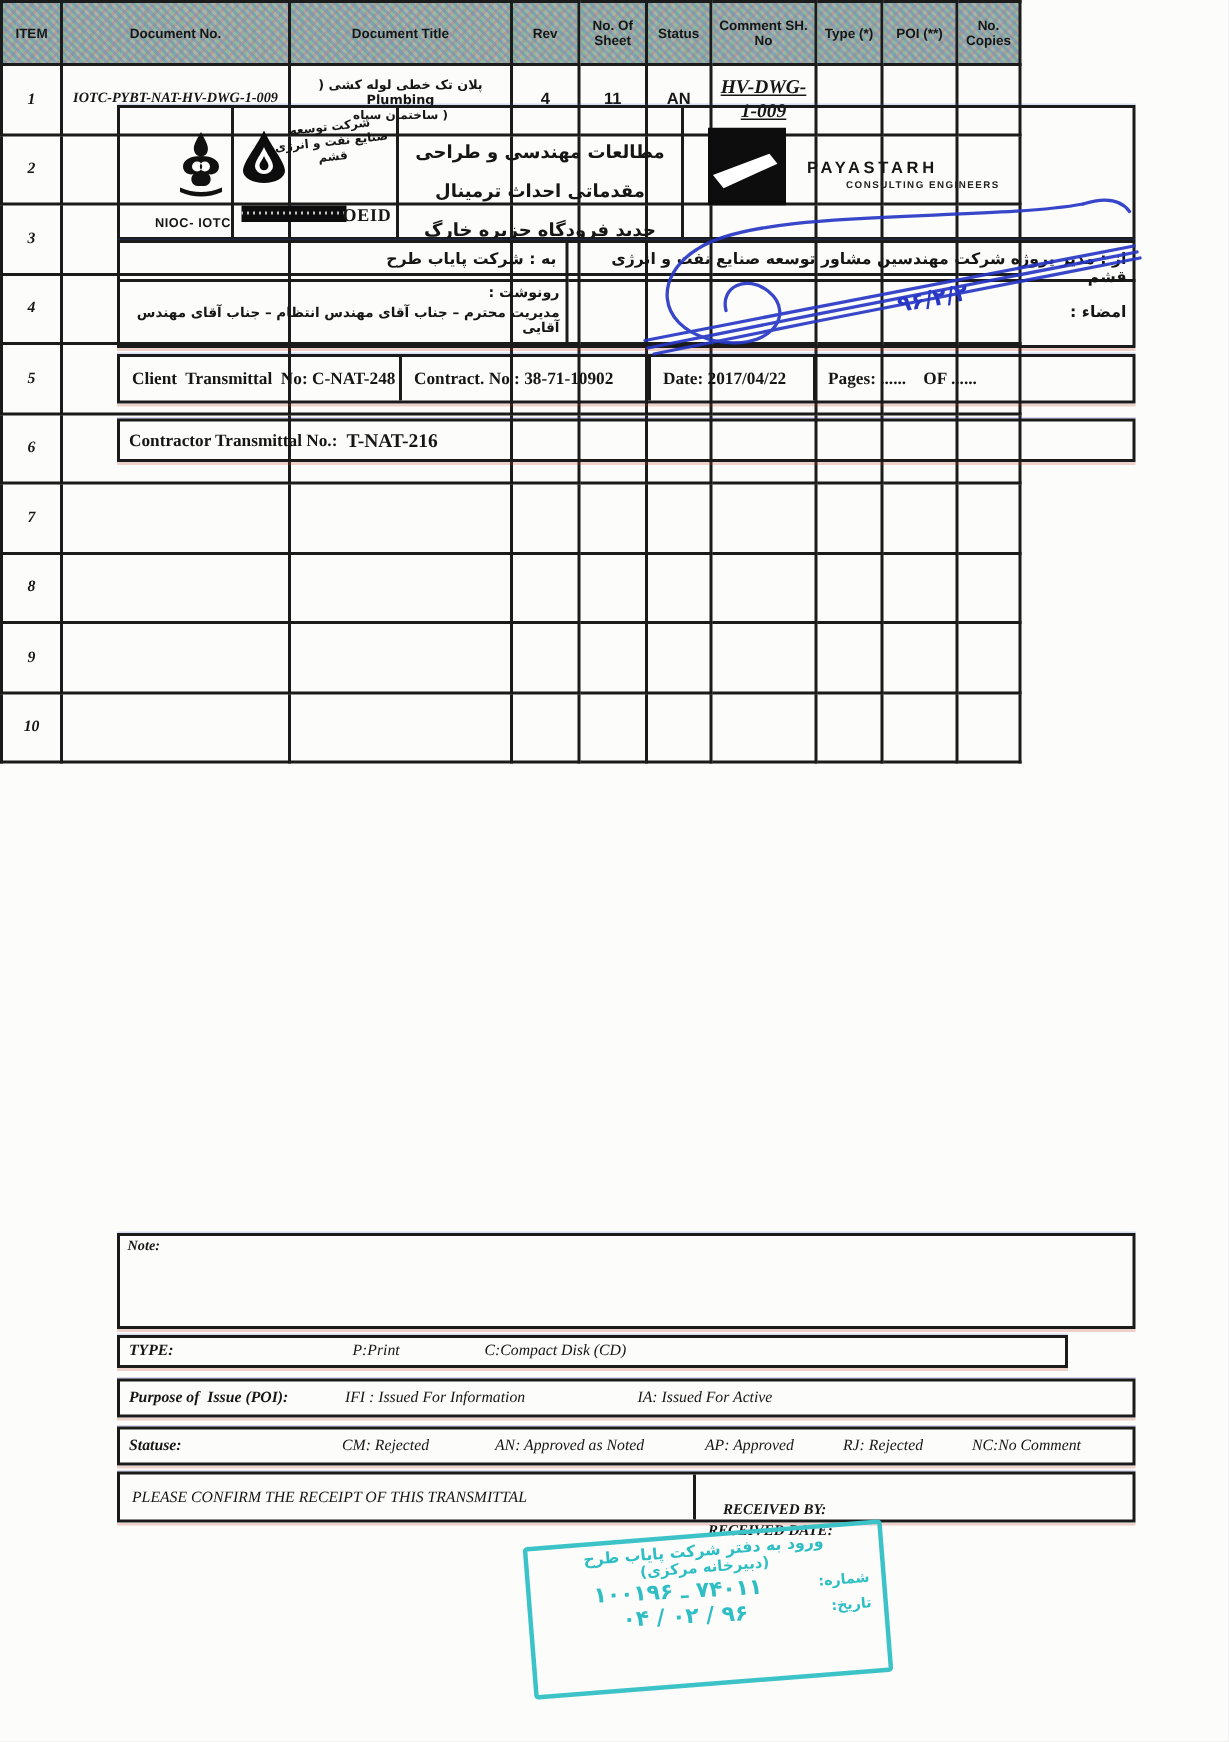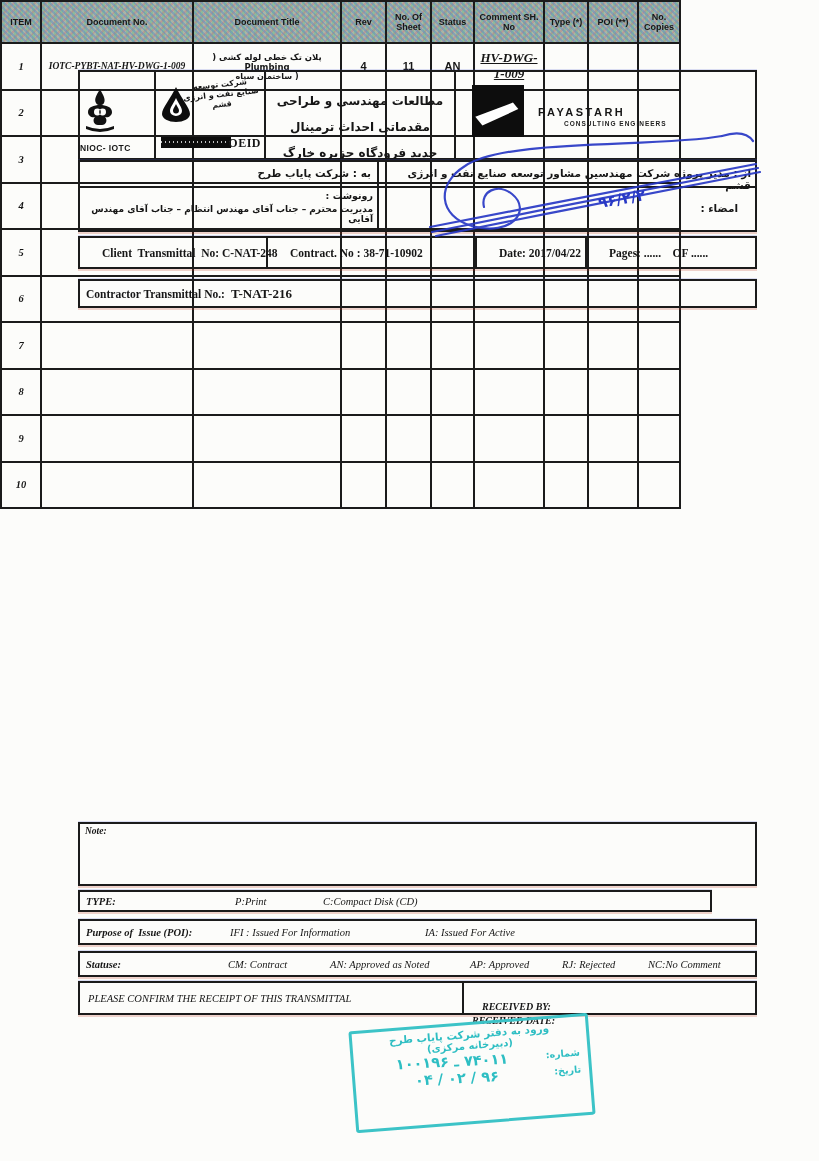--- a/index.html
+++ b/index.html
@@ -4,21 +4,21 @@
 <style>
   html,body{margin:0;padding:0;background:#e8e8e8;}
   .page{position:relative;width:819px;height:1161px;background:#fcfcfa;margin:0 auto;
         font-family:"Liberation Serif",serif;color:#161616;overflow:hidden;}
   .box{position:absolute;border:2px solid #1b1b1b;box-sizing:border-box;
        box-shadow:0 2px 0 rgba(190,60,30,.22),0 -1px 0 rgba(60,80,200,.18);}
   .fa{font-family:"DejaVu Sans",sans-serif;direction:rtl;}
   
   .header-box{left:78px;top:70px;width:679px;height:90px;display:flex;}
   .hcell{border-right:2px solid #1b1b1b;box-sizing:border-box;position:relative;}
-  .nioc-cell{width:76px;display:flex;flex-direction:column;align-items:flex-start;justify-content:flex-end;padding-bottom:5px;}
+  .nioc-cell{width:76px;display:flex;flex-direction:column;align-items:flex-end;justify-content:flex-end;padding-bottom:5px;}
   .nioc-label{font-family:"Liberation Sans",sans-serif;font-size:8.5px;font-weight:bold;letter-spacing:.4px;margin-top:3px;}
   .oeid-cell{width:110px;padding:3px 4px;}
   .oeid-callig{position:absolute;right:4px;top:8px;width:78px;font-size:8px;font-weight:bold;line-height:1.25;
                transform:rotate(-6deg);text-align:center;}
   .oeid-drop{position:absolute;left:5px;top:14px;}
   .oeid-banner{position:absolute;left:5px;bottom:10px;width:70px;height:11px;background:#0d0d0d;
                background-image:repeating-linear-gradient(90deg,rgba(255,255,255,.75) 0 1px,transparent 1px 4px);
                background-size:100% 2px;background-position:0 4px;background-repeat:no-repeat;}
   .oeid-abbr{position:absolute;right:3px;bottom:7px;font-size:12px;font-weight:bold;letter-spacing:.5px;}
   .title-cell{width:190px;text-align:center;font-size:12px;font-weight:bold;padding-top:16px;line-height:26px;}
@@ -30,26 +30,26 @@
   
   .routing-box{left:78px;top:160px;width:679px;height:72px;}
   .r-to{position:absolute;left:0;top:0;width:299px;height:26px;border-right:2px solid #1b1b1b;border-bottom:2px solid #1b1b1b;
         box-sizing:border-box;font-size:10.5px;font-weight:bold;padding:5px 6px 0 4px;}
   .r-from{position:absolute;left:299px;top:0;width:378px;height:26px;box-sizing:border-box;border-bottom:2px solid #1b1b1b;
         font-size:10.5px;font-weight:bold;padding:5px 6px 0 4px;}
   .r-cc{position:absolute;left:0;top:26px;width:299px;height:42px;border-right:2px solid #1b1b1b;box-sizing:border-box;
         font-size:9.5px;font-weight:bold;padding:2px 4px 0 4px;}
   .r-cc .cc2{font-size:9px;margin-top:3px;}
   .r-sig{position:absolute;left:299px;top:26px;width:378px;height:42px;box-sizing:border-box;
-        font-size:10.5px;font-weight:bold;padding:14px 19px 0 4px;}
+        font-size:10.5px;font-weight:bold;padding:14px 6px 0 4px;}
   
   .trans-box{left:78px;top:236px;width:679px;height:33px;display:flex;font-size:11.5px;font-weight:bold;}
-  .tcell{border-right:2px solid #1b1b1b;box-sizing:border-box;display:flex;align-items:center;padding-left:22px;white-space:pre;}
+  .tcell{border-right:2px solid #1b1b1b;box-sizing:border-box;display:flex;align-items:center;padding-left:8px;white-space:pre;}
   .tcell:last-child{border-right:none;}
-  .tc1{width:188px}.tc2{width:209px}.tc3{width:110px}.tc4{flex:1}
+  .tc1{width:188px}.tc2{width:166px}.tc3{width:110px}.tc4{flex:1}
   .contractor-box{left:78px;top:279px;width:679px;height:29px;display:flex;align-items:center;padding-left:6px;
         font-size:11.5px;font-weight:bold;}
   .contractor-no{font-size:13px;margin-left:6px;}
   
   .table-box{left:78px;top:310px;width:679px;}
   table{border-collapse:collapse;table-layout:fixed;width:679px;}
   th,td{border:2px solid #1b1b1b;overflow:hidden;}
   th{height:38px;font-family:"Liberation Sans",sans-serif;font-size:9px;font-weight:bold;padding:1px;
      background-color:#aab4a4;
      background-image:repeating-linear-gradient(45deg,rgba(90,140,200,.45) 0 2px,transparent 2px 4px),
@@ -322,21 +322,21 @@
   </div>
 
   <div class="box lrow poi-box">
     <span class="li llabel" style="left:6px">Purpose of  Issue (POI):</span>
     <span class="li" style="left:150px">IFI : Issued For Information</span>
     <span class="li" style="left:345px">IA: Issued For Active</span>
   </div>
 
   <div class="box lrow status-box">
     <span class="li llabel" style="left:6px">Statuse:</span>
-    <span class="li" style="left:148px">CM: Contract</span>
+    <span class="li" style="left:148px">CM: Rejected</span>
     <span class="li" style="left:250px">AN: Approved as Noted</span>
     <span class="li" style="left:390px">AP: Approved</span>
     <span class="li" style="left:482px">RJ: Rejected</span>
     <span class="li" style="left:568px">NC:No Comment</span>
   </div>
 
   <div class="box confirm-box">
     <span class="confirm-text">PLEASE CONFIRM THE RECEIPT OF THIS TRANSMITTAL</span>
     <span class="confirm-div"></span>
     <span class="received">

